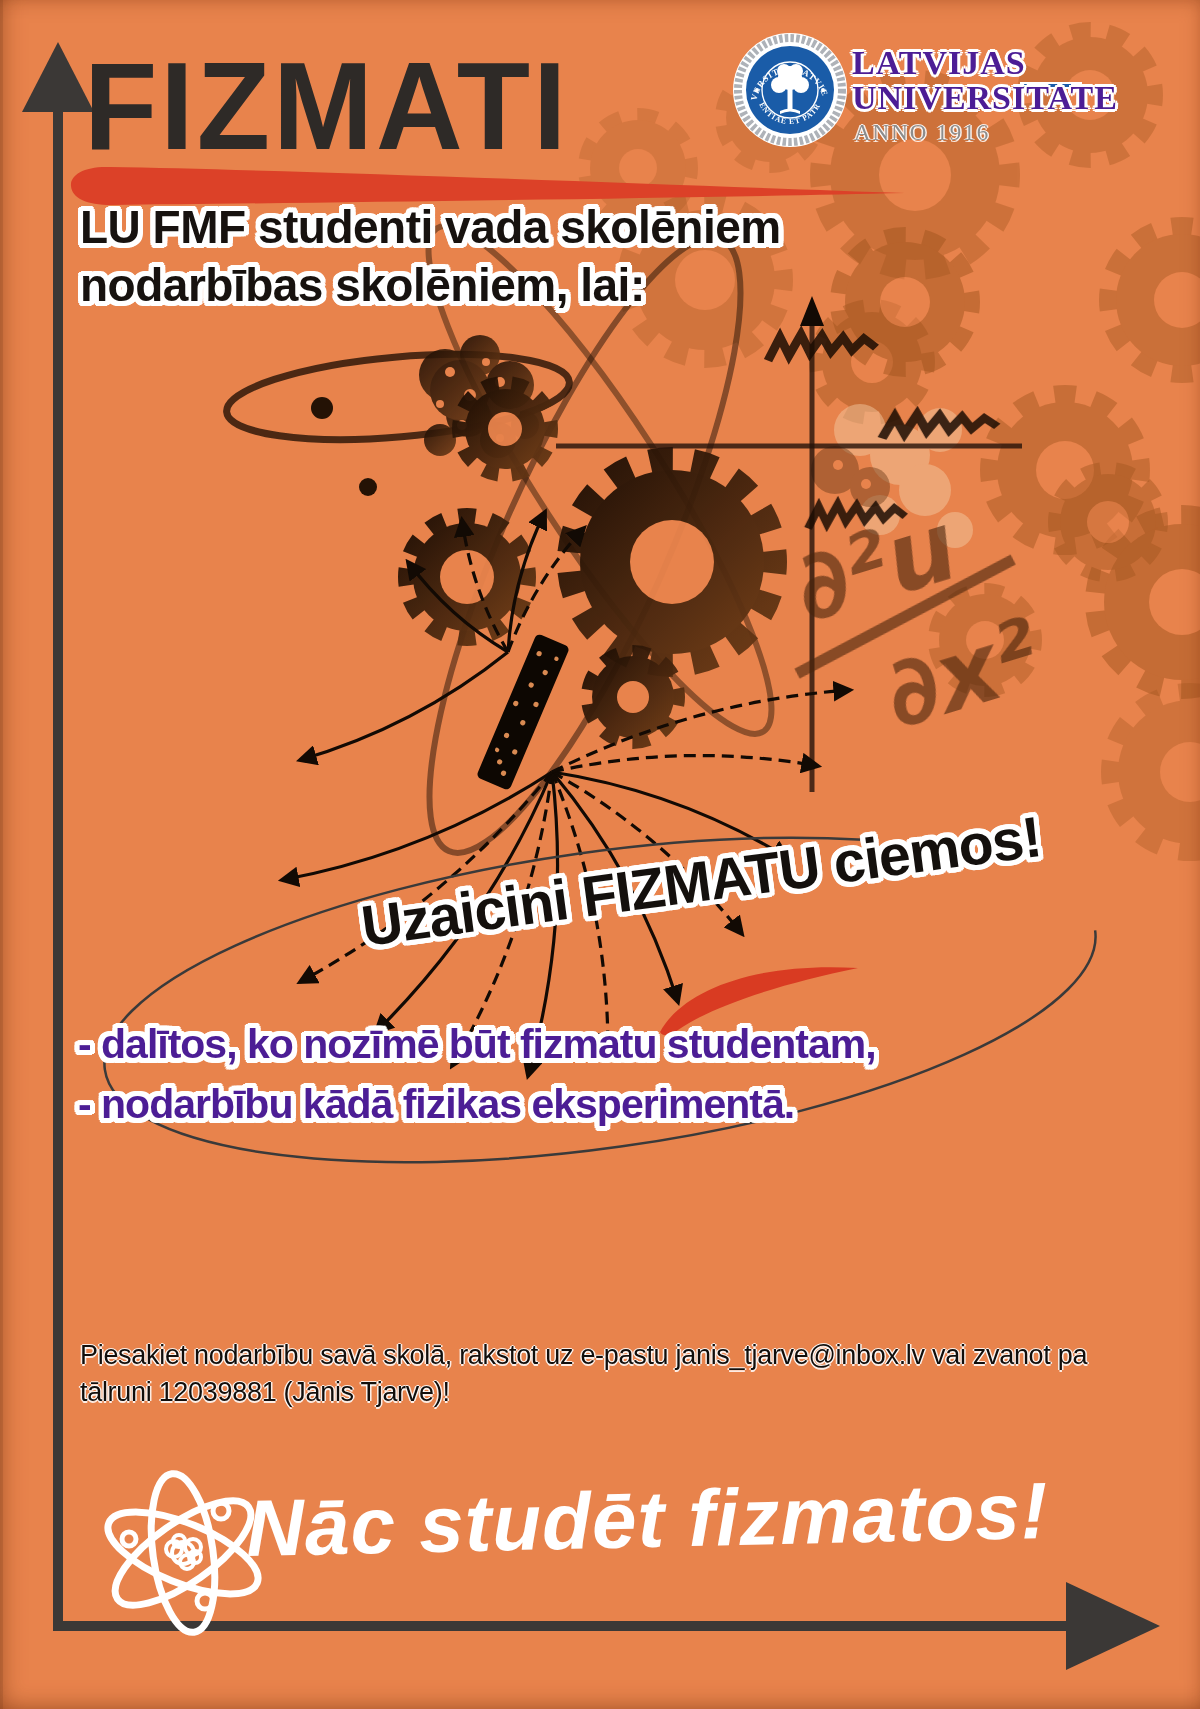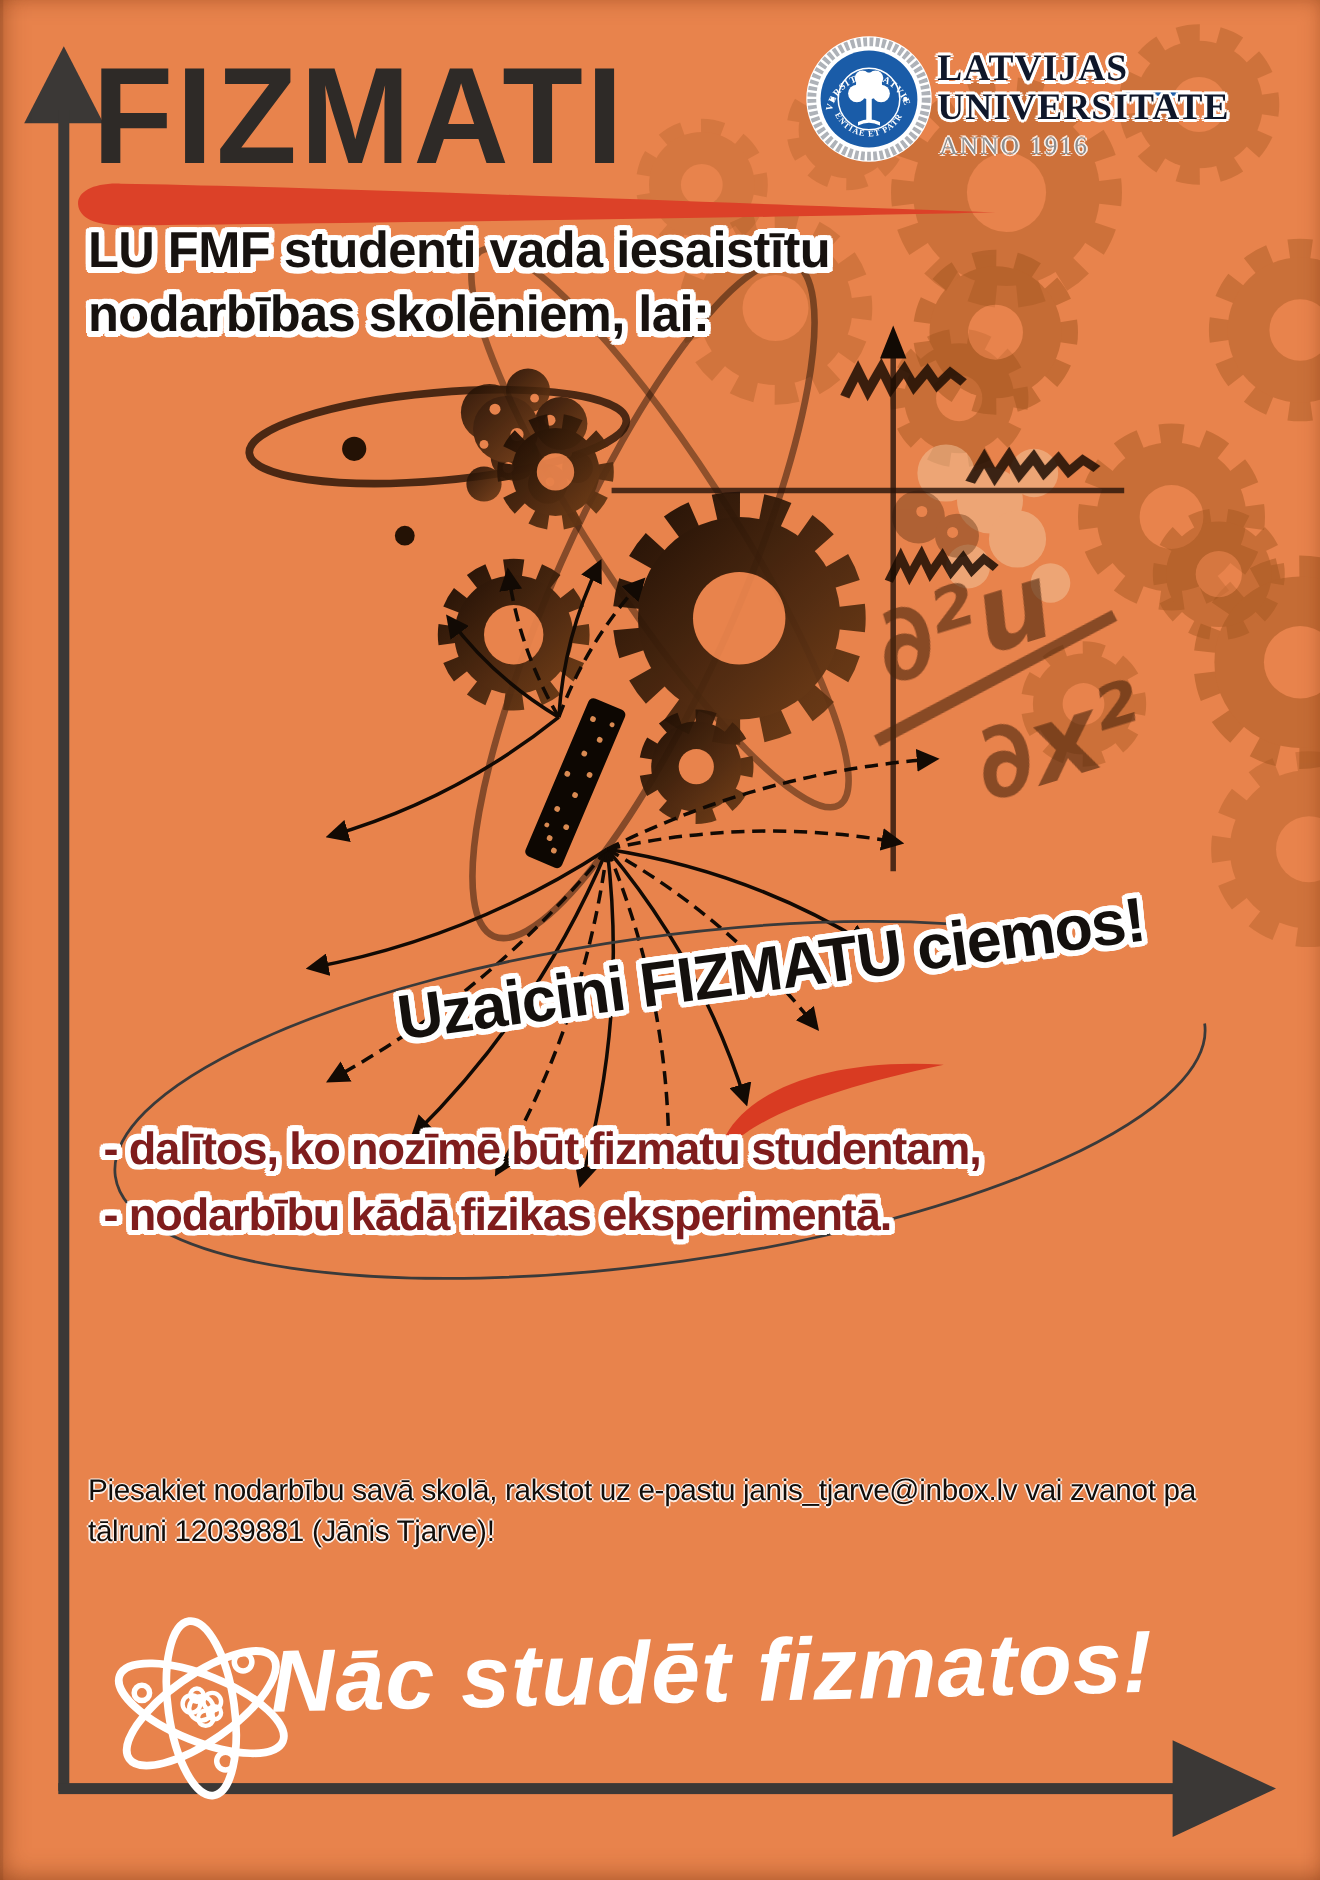--- a/index.html
+++ b/index.html
@@ -36,32 +36,32 @@
     left:80px;top:198px;font-size:46px;font-weight:700;line-height:58px;
     color:#17120F;letter-spacing:-0.5px;white-space:nowrap;
   }
   .callout{
     left:336px;top:848px;width:730px;text-align:center;
     font-size:57px;font-weight:700;color:#14100D;letter-spacing:-1px;
     transform:rotate(-7.6deg);transform-origin:center;white-space:nowrap;
   }
   .bullets{
     left:78px;top:1014px;font-size:41px;font-weight:700;line-height:60px;
-    color:#7f1d1d;letter-spacing:-1px;white-space:nowrap;margin-left:16px;
+    color:#4c1d95;letter-spacing:-1px;white-space:nowrap;
   }
   .contact{
     left:80px;top:1337px;font-size:27px;font-weight:400;line-height:37px;
     color:#120E0B;letter-spacing:-0.3px;white-space:nowrap;
   }
   .footer{
     left:246px;top:1474px;font-size:80px;font-weight:700;font-style:italic;
     color:#FFFFFF;letter-spacing:1px;transform:rotate(-1.3deg);white-space:nowrap;
   }
   .logo{left:728px;top:24px;width:420px;height:150px;}
-  .logo-text{position:absolute;left:124px;top:22px;font-family:"Liberation Serif",serif;font-weight:700;color:#0f172a;}
+  .logo-text{position:absolute;left:124px;top:22px;font-family:"Liberation Serif",serif;font-weight:700;color:#4c1d95;}
   .logo-line1{font-size:34px;letter-spacing:1px;line-height:34px;}
   .logo-line2{font-size:34px;letter-spacing:1px;line-height:36px;}
   .logo-rule{position:absolute;left:292px;top:60px;width:62px;height:3px;background:#1A5CA8;
     box-shadow:0 -2px 0 #fff,0 2px 0 #fff,2px 0 0 #fff,-1px 0 0 #fff;}
   .logo-anno{position:absolute;left:126px;top:96px;font-family:"Liberation Serif",serif;
     font-size:23px;letter-spacing:2px;color:#8D8D8D;font-weight:400;}
   .frame{position:absolute;inset:0;pointer-events:none;
     box-shadow:inset 10px -10px 26px -12px rgba(115,48,14,.75),
                inset -8px 10px 22px -14px rgba(115,48,14,.55),
                inset 4px 0 0 -1px rgba(0,0,0,.10);}
@@ -337,21 +337,21 @@
           <circle cx="33" cy="0" r="2"></circle>
       </g>
     </svg>
     <div class="logo-text logo-line1 ow-sm">LATVIJAS</div>
     <div class="logo-rule"></div>
     <div class="logo-text logo-line2 ow-sm" style="top:56px">UNIVERSITATE</div>
     <div class="logo-anno ow-xs">ANNO 1916</div>
   </div>
 
   <div class="abs intro ow">
-    <div>LU FMF studenti vada iesaistītu</div>
+    <div>LU FMF studenti vada skolēniem</div>
     <div>nodarbības skolēniem, lai:</div>
   </div>
 
   <div class="abs callout ow">Uzaicini FIZMATU ciemos!</div>
 
   <div class="abs bullets ow">
     <div>- dalītos, ko nozīmē būt fizmatu studentam,</div>
     <div>- nodarbību kādā fizikas eksperimentā.</div>
   </div>
 

